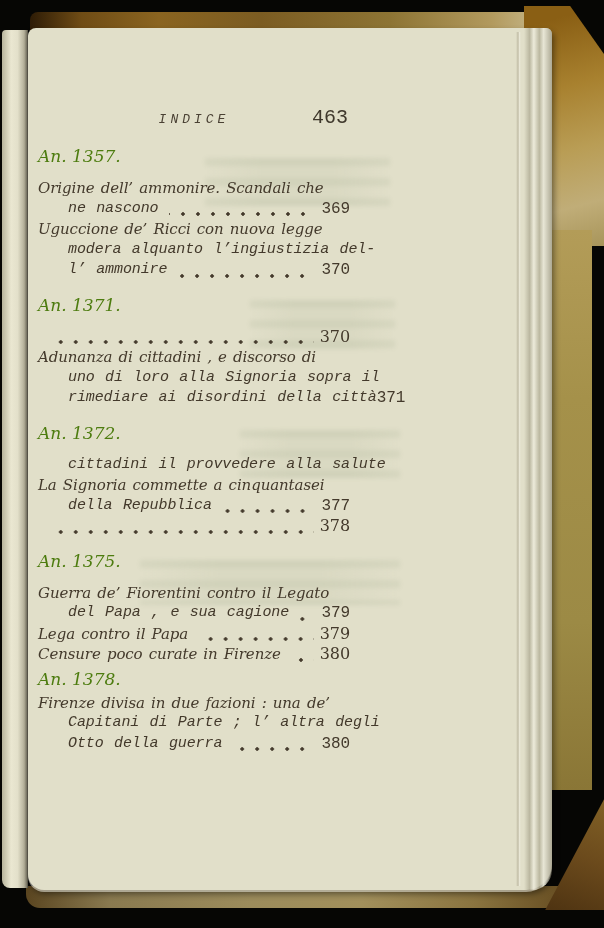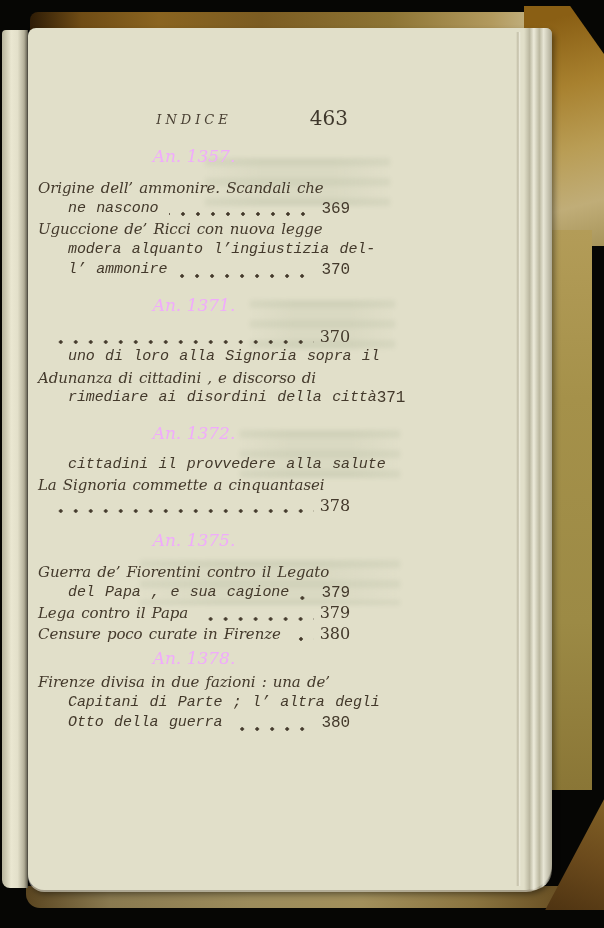--- a/index.html
+++ b/index.html
@@ -75,33 +75,33 @@
   }
   .s1{left:177px;top:130px;width:185px;height:48px;}
   .s2{left:222px;top:272px;width:145px;height:50px;}
   .s3{left:212px;top:402px;width:160px;height:48px;}
   .s4{left:112px;top:532px;width:260px;height:45px;}
   
   .text-block{
     position:absolute;left:38px;top:106px;width:312px;
     color:#43392b;z-index:4;
   }
-  .header{position:relative;height:26px;}
+  .header{position:relative;height:26px;font-family:Liberation Mono, monospace;}
   .indice{
     position:absolute;left:50%;transform:translateX(-50%);top:6px;
     font-style:italic;font-size:13px;letter-spacing:4px;color:#4a4134;
   }
   .pnum{
     position:absolute;right:2px;top:0;
     font-size:20px;color:#3f382c;margin-left:38px;
   }
   .an-heading{
-    text-align:center;font-style:italic;font-size:17px;
+    font-style:italic;font-size:17px;
     height:24px;line-height:24px;
-    margin-top:12px;margin-bottom:10px;color:#f0abfc;
+    margin-top:12px;margin-bottom:10px;color:#4d7c0f;
   }
   .section.compact .an-heading{margin-top:2px;margin-bottom:2px;}
   .line{
     display:flex;align-items:flex-end;
     font-style:italic;font-size:15px;line-height:20.5px;
     letter-spacing:-.1px;word-spacing:1.5px;white-space:nowrap;
   }
   .line .t{flex:0 0 auto;}
   .line.ind{padding-left:30px;font-family:Liberation Mono, monospace;}
   .leader{
@@ -161,38 +161,43 @@
             <span class="leader"></span>
             <span class="num">370</span>
           </div>
         </div>
         <div class="section">
           <div class="an-heading">An. 1371.</div>
           <div class="line">
             <span class="leader"></span>
             <span class="num">370</span>
           </div>
+          <div class="line">
+            <span class="t">Adunanza di cittadini , e discorso di</span>
+          </div>
           <div class="line ind">
             <span class="t">uno di loro alla Signoria sopra il</span>
-          </div>
-          <div class="line">
-            <span class="t">Adunanza di cittadini , e discorso di</span>
           </div>
           <div class="line ind">
             <span class="t">rimediare ai disordini della città</span>
             <span class="num push">371</span>
           </div>
         </div>
         <div class="section">
           <div class="an-heading">An. 1372.</div>
           <div class="line ind">
             <span class="t">cittadini il provvedere alla salute</span>
           </div>
           <div class="line">
             <span class="t">La Signoria commette a cinquantasei</span>
+          </div>
+          <div class="line ind">
+            <span class="t">della Repubblica</span>
+            <span class="leader"></span>
+            <span class="num">377</span>
           </div>
           <div class="line">
             <span class="leader"></span>
             <span class="num">378</span>
           </div>
         </div>
         <div class="section">
           <div class="an-heading">An. 1375.</div>
           <div class="line">
             <span class="t">Guerra de’ Fiorentini contro il Legato</span>

